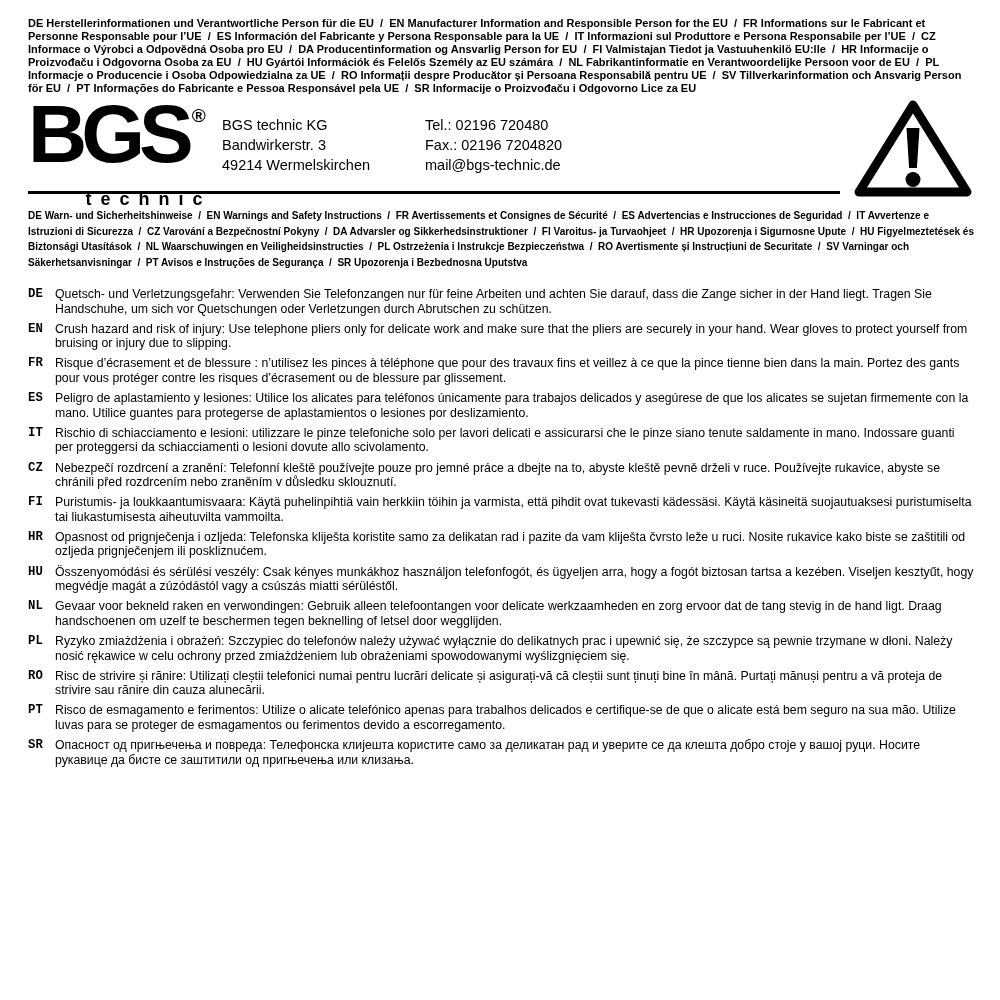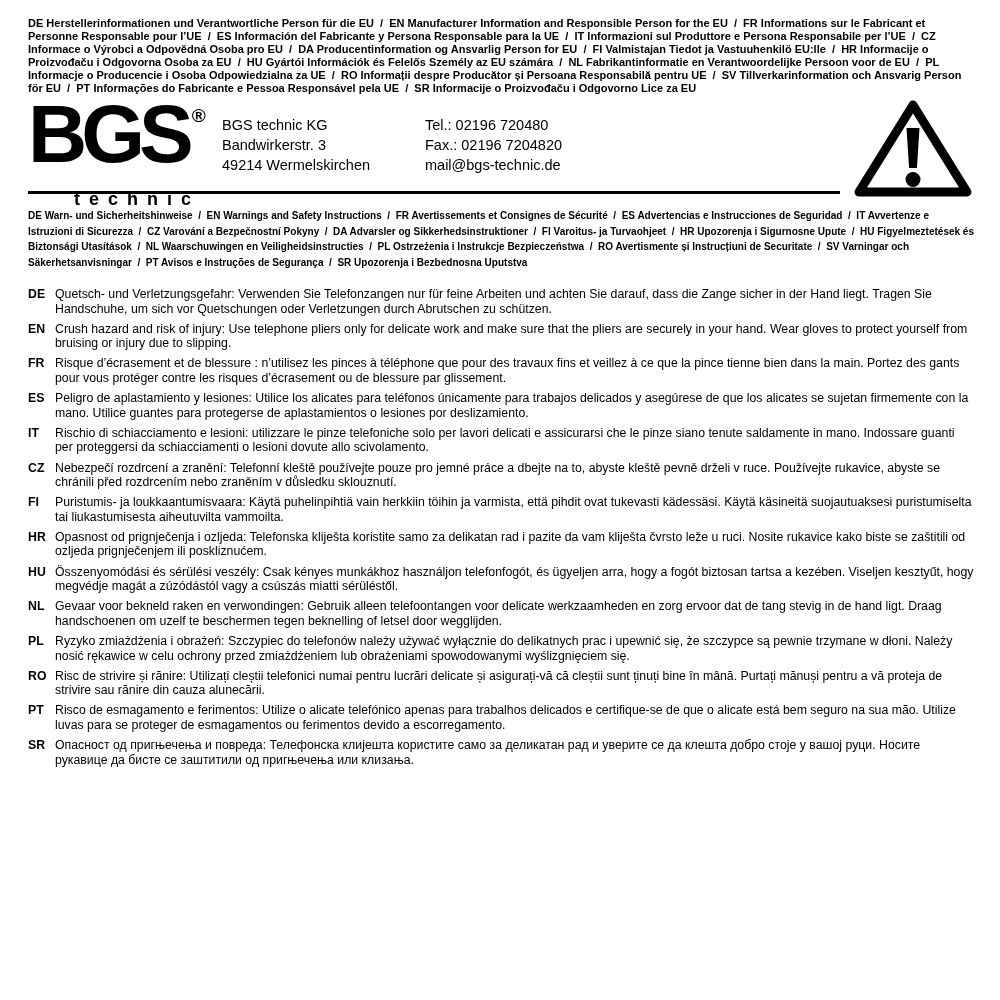--- a/index.html
+++ b/index.html
@@ -13,40 +13,40 @@
   .manufacturer-header {
     font-weight:bold; font-size:11px; line-height:12.9px;
     white-space:pre-wrap; width:947px;
   }
 
   .brand-row { position:relative; height:86px; margin-top:8px; width:947px; }
 
   .logo { position:absolute; left:0; top:1px; width:195px; }
   .logo-bgs { font-weight:bold; font-size:82px; line-height:62px; letter-spacing:-6px; white-space:nowrap; }
   .logo-reg { font-size:19px; position:relative; top:-40px; letter-spacing:0; margin-left:4px; font-weight:bold; }
-  .logo-technic { font-weight:bold; font-size:18px; letter-spacing:9px; margin:2px 0 0 46px; }
+  .logo-technic { font-weight:bold; font-size:18px; letter-spacing:9px; margin:2px 0 0 46px;text-align:center; }
 
   .company-block, .contact-block { position:absolute; top:13px; font-size:14.5px; line-height:20px; }
   .company-block { left:194px; }
   .contact-block { left:397px; }
 
   .website { position:absolute; left:582px; top:50px; font-weight:bold; font-size:23px; }
 
   .warning-triangle { position:absolute; right:0; top:-4px; }
 
   .rule { border:none; border-top:3px solid #000; width:812px; margin:3px 0 0 0; }
 
   .safety-header {
     font-weight:bold; font-size:10px; line-height:15.4px;
     margin-top:14px; white-space:pre-wrap; width:947px;
   }
 
   .warnings-list { margin-top:17px; width:947px; }
   .para { display:flex; font-size:12.3px; line-height:14.6px; margin-bottom:5.5px; }
-  .para .code { font-weight:bold; flex:0 0 27px; }
+  .para .code { font-weight:bold; flex:0 0 27px;font-family:Liberation Mono, monospace; }
   .para .text { flex:1; }
 </style>
 </head>
 <body>
 
 <div class="page">
 
   <div class="manufacturer-header">DE Herstellerinformationen und Verantwortliche Person für die EU  /  EN Manufacturer Information and Responsible Person for the EU  /  FR Informations sur le Fabricant et Personne Responsable pour l’UE  /  ES Información del Fabricante y Persona Responsable para la UE  /  IT Informazioni sul Produttore e Persona Responsabile per l’UE  /  CZ Informace o Výrobci a Odpovědná Osoba pro EU  /  DA Producentinformation og Ansvarlig Person for EU  /  FI Valmistajan Tiedot ja Vastuuhenkilö EU:lle  /  HR Informacije o Proizvođaču i Odgovorna Osoba za EU  /  HU Gyártói Információk és Felelős Személy az EU számára  /  NL Fabrikantinformatie en Verantwoordelijke Persoon voor de EU  /  PL Informacje o Producencie i Osoba Odpowiedzialna za UE  /  RO Informații despre Producător și Persoana Responsabilă pentru UE  /  SV Tillverkarinformation och Ansvarig Person för EU  /  PT Informações do Fabricante e Pessoa Responsável pela UE  /  SR Informacije o Proizvođaču i Odgovorno Lice za EU</div>
 
   <div class="brand-row">

